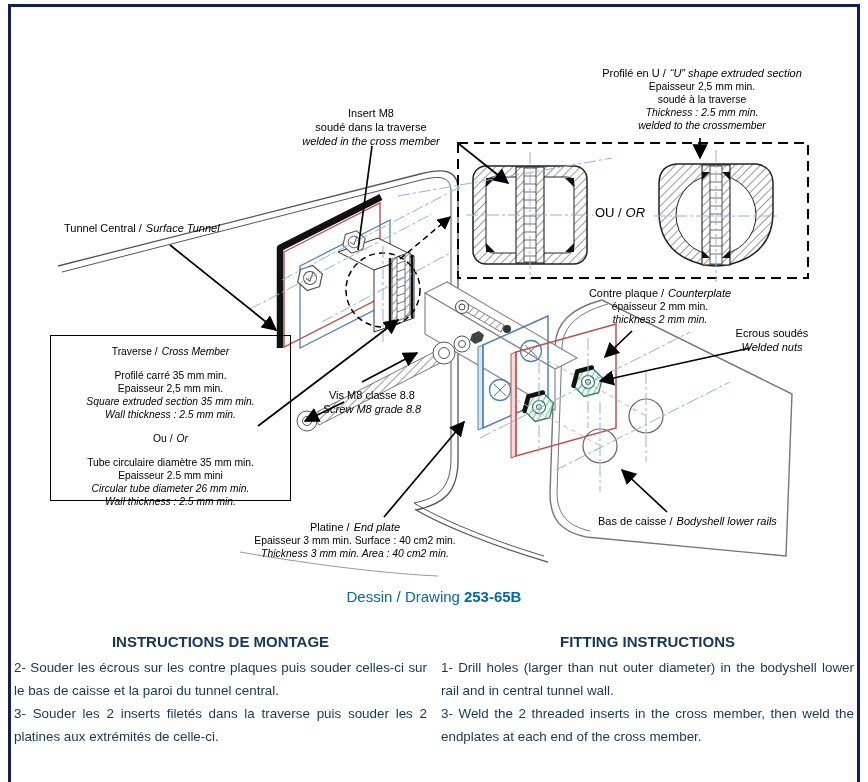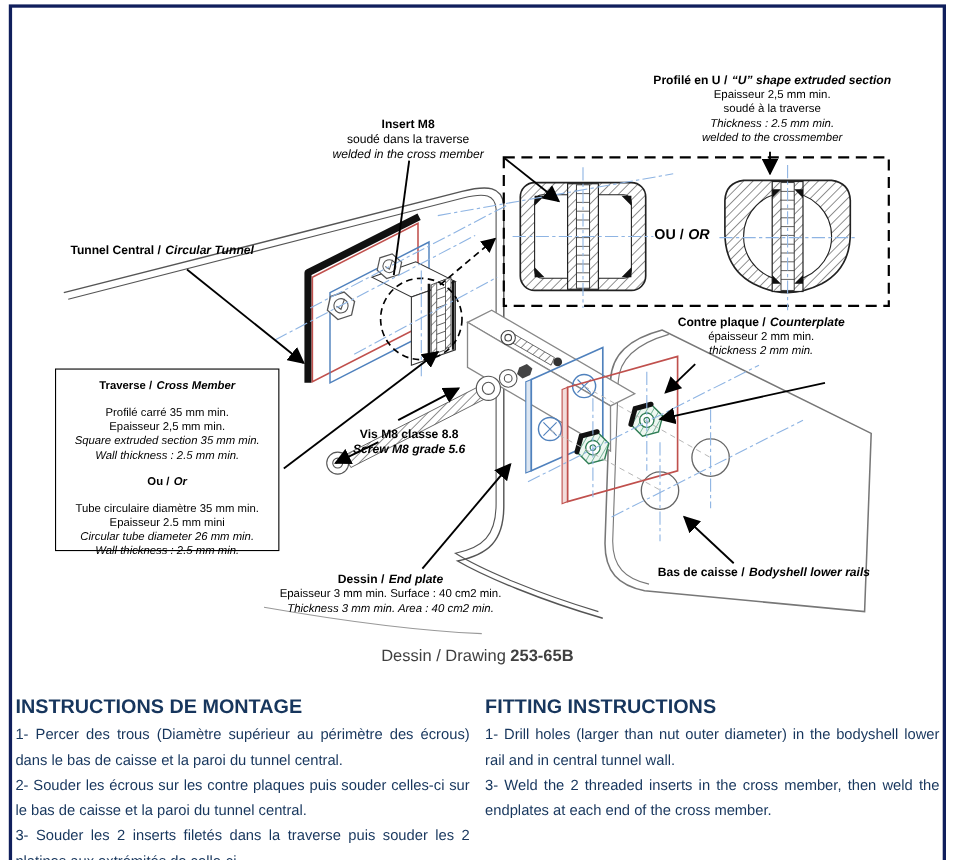--- a/index.html
+++ b/index.html
@@ -2,35 +2,35 @@
 <html><head>
 <meta charset="utf-8">
 <style>
   html,body{margin:0;padding:0;background:#fff;}
   .stage{position:relative;width:868px;height:782px;overflow:hidden;background:#fff;
          font-family:"Liberation Sans",sans-serif;color:#000;}
   .page-border{position:absolute;left:8px;top:4px;right:8px;height:900px;
          border:3px solid #101f5c;pointer-events:none;}
   .lbl{position:absolute;font-size:11px;line-height:14px;text-align:center;}
   .lbl div{white-space:nowrap;}
-  .b{font-weight:bold;}
+  .b{font-weight:normal;}
   .i{font-style:italic;}
   .en{margin-left:4px;}
   .small{font-size:10.4px;line-height:13px;}
-  .spec-box{position:absolute;left:50px;top:335px;width:204px;height:166px;
+  .spec-box{position:absolute;left:50px;top:335px;width:241px;height:166px;
          border:1.6px solid #000;text-align:center;font-size:10.3px;line-height:13px;
          padding-top:9px;box-sizing:border-box;}
   .spec-box .gap{height:11px;}
   .caption{position:absolute;left:0;top:588px;width:868px;text-align:center;
-         font-size:15px;color:#404040;}
+         font-size:15px;color:#0369a1;}
   .caption .num{font-weight:bold;margin-left:4px;}
   .instructions{position:absolute;left:14px;top:632px;width:840px;display:flex;gap:14px;
          color:#17365d;}
   .col{flex:1;min-width:0;}
-  .col h3{margin:0 0 4px 0;font-size:18px;line-height:20px;font-weight:bold;}
+  .col h3{margin:0 0 4px 0;font-size:15px;line-height:20px;text-align:center;font-weight:bold;}
   .col p{margin:0;font-size:13.4px;line-height:23px;text-align:justify;}
   svg{position:absolute;left:0;top:0;}
 </style>
 </head>
 <body>
 
 <div class="stage">
 
   <svg width="868" height="630" viewBox="0 0 868 630">
     <defs>
@@ -206,73 +206,76 @@
 
   <div class="lbl" style="left:552px;top:66px;width:300px;">
     <div><span class="b">Profilé en U /</span><span class="b i en">“U” shape extruded section</span></div>
     <div class="small">Epaisseur 2,5 mm min.</div>
     <div class="small">soudé à la traverse</div>
     <div class="small i">Thickness : 2.5 mm min.</div>
     <div class="small i">welded to the crossmember</div>
   </div>
 
   <div class="lbl" style="left:64px;top:221px;width:220px;text-align:left;">
-    <div><span class="b">Tunnel Central /</span><span class="b i en">Circular Tunnel</span></div>
+    <div><span class="b">Tunnel Central /</span><span class="b i en">Surface Tunnel</span></div>
   </div>
 
   <div class="spec-box">
     <div><span class="b">Traverse /</span><span class="b i en">Cross Member</span></div>
     <div class="gap"></div>
     <div>Profilé carré 35 mm min.</div>
     <div>Epaisseur 2,5 mm min.</div>
     <div class="i">Square extruded section 35 mm min.</div>
     <div class="i">Wall thickness : 2.5 mm min.</div>
     <div class="gap"></div>
     <div><span class="b">Ou /</span><span class="b i en">Or</span></div>
     <div class="gap"></div>
     <div>Tube circulaire diamètre 35 mm min.</div>
     <div>Epaisseur 2.5 mm mini</div>
     <div class="i">Circular tube diameter 26 mm min.</div>
     <div class="i">Wall thickness : 2.5 mm min.</div>
   </div>
 
   <div class="lbl" style="left:297px;top:388px;width:150px;">
     <div class="b">Vis M8 classe 8.8</div>
-    <div class="b i">Screw M8 grade 5.6</div>
-  </div>
-
-  <div class="lbl" style="left:592px;top:286px;width:200px;">
+    <div class="b i">Screw M8 grade 8.8</div>
+  </div>
+
+  <div class="lbl" style="left:560px;top:286px;width:200px;">
     <div><span class="b">Contre plaque /</span><span class="b i en">Counterplate</span></div>
     <div class="small">épaisseur 2 mm min.</div>
     <div class="small i">thickness 2 mm min.</div>
   </div>
 
+  <div class="lbl" style="left:702px;top:326px;width:140px;">
+    <div class="b">Ecrous soudés</div>
+    <div class="b i">Welded nuts</div>
+  </div>
 
   <div class="lbl" style="left:230px;top:520px;width:250px;">
-    <div><span class="b">Dessin /</span><span class="b i en">End plate</span></div>
+    <div><span class="b">Platine /</span><span class="b i en">End plate</span></div>
     <div class="small">Epaisseur 3 mm min. Surface : 40 cm2 min.</div>
     <div class="small i">Thickness 3 mm min. Area : 40 cm2 min.</div>
   </div>
 
   <div class="lbl" style="left:598px;top:514px;width:240px;text-align:left;">
     <div><span class="b">Bas de caisse /</span><span class="b i en">Bodyshell lower rails</span></div>
   </div>
 
   <div class="lbl" style="left:585px;top:206px;width:70px;font-size:13px;">
     <div><span class="b">OU /</span><span class="b i en">OR</span></div>
   </div>
 
   <div class="caption">
     <span>Dessin / Drawing</span><span class="num">253-65B</span>
   </div>
 
   <div class="instructions">
     <div class="col">
       <h3>INSTRUCTIONS DE MONTAGE</h3>
-      <p>1- Percer des trous (Diamètre supérieur au périmètre des écrous) dans le bas de caisse et la paroi du tunnel central.</p>
       <p>2- Souder les écrous sur les contre plaques puis souder celles-ci sur le bas de caisse et la paroi du tunnel central.</p>
       <p>3- Souder les 2 inserts filetés dans la traverse puis souder les 2 platines aux extrémités de celle-ci.</p>
 
     </div>
     <div class="col">
       <h3>FITTING INSTRUCTIONS</h3>
       <p>1- Drill holes (larger than nut outer diameter) in the bodyshell lower rail and in central tunnel wall.</p>
       <p>3- Weld the 2 threaded inserts in the cross member, then weld the endplates at each end of the cross member.</p>
 
     </div>

